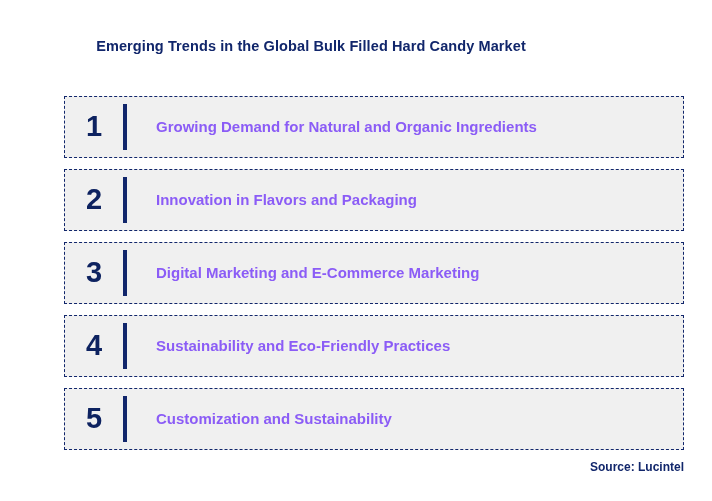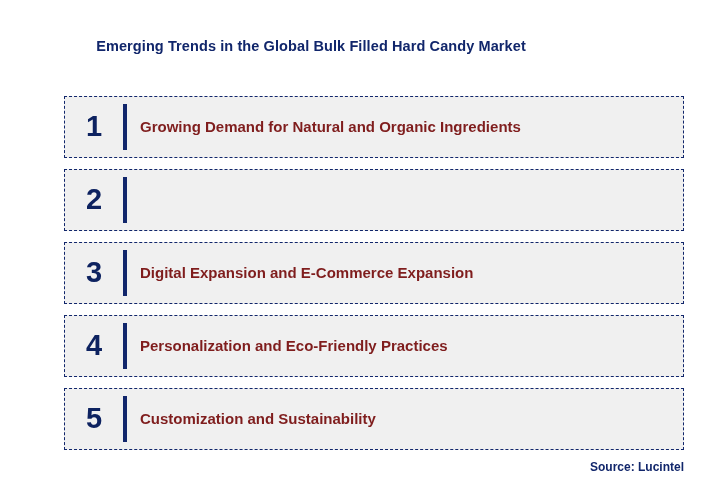--- a/index.html
+++ b/index.html
@@ -79,25 +79,26 @@
     height: 46px;
     background: #11266b;
   }
 
   .trend-label {
     flex: 1 1 auto;
     padding-left: 13px;
     padding-right: 16px;
     font-size: 15px;
     font-weight: bold;
-    color: #7f1d1d;
+    color: #8b5cf6;
     line-height: 18px;
     letter-spacing: 0px;
     white-space: nowrap;
     overflow: hidden;
+    margin-left: 16px;
   }
 
   
   .source {
     position: absolute;
     right: 28px;
     top: 460px;
     font-size: 12px;
     font-weight: bold;
     color: #11266b;
@@ -116,32 +117,33 @@
 
     <div class="trend-row">
       <div class="trend-number">1</div>
       <div class="trend-divider"></div>
       <div class="trend-label">Growing Demand for Natural and Organic Ingredients</div>
     </div>
 
     <div class="trend-row">
       <div class="trend-number">2</div>
       <div class="trend-divider"></div>
+      <div class="trend-label">Innovation in Flavors and Packaging</div>
     </div>
 
     <div class="trend-row">
       <div class="trend-number">3</div>
       <div class="trend-divider"></div>
-      <div class="trend-label">Digital Expansion and E-Commerce Expansion</div>
+      <div class="trend-label">Digital Marketing and E-Commerce Marketing</div>
     </div>
 
     <div class="trend-row">
       <div class="trend-number">4</div>
       <div class="trend-divider"></div>
-      <div class="trend-label">Personalization and Eco-Friendly Practices</div>
+      <div class="trend-label">Sustainability and Eco-Friendly Practices</div>
     </div>
 
     <div class="trend-row">
       <div class="trend-number">5</div>
       <div class="trend-divider"></div>
       <div class="trend-label">Customization and Sustainability</div>
     </div>
 
   </div>
 

